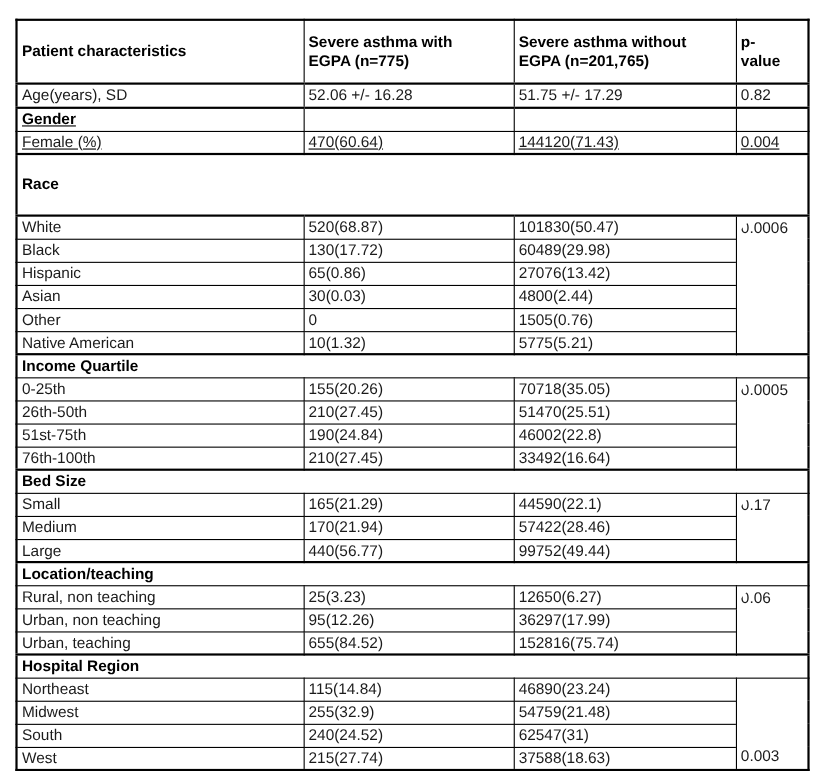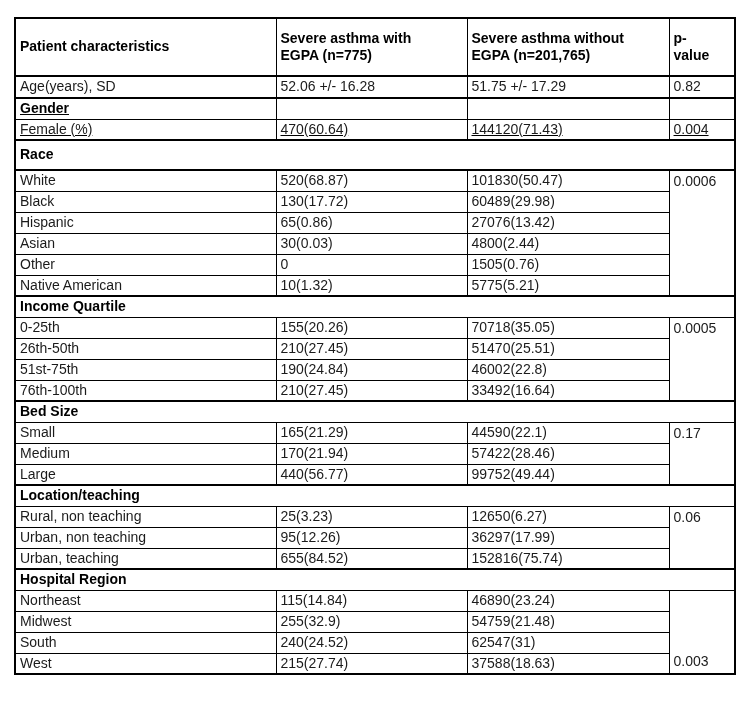--- a/index.html
+++ b/index.html
@@ -36,25 +36,25 @@
     color: #000;
     white-space: pre-line;
   }
   td.section {
     font-weight: bold;
     color: #000;
   }
   tr.r-head   { height: 58px; margin-top: 20px; }
   tr.r-age    { height: 22px; }
   tr.r-sm     { height: 20px; text-decoration: underline; }
-  tr.r-race   { height: 30px; }
+  tr.r-race   { height: 56px; }
   tr.r-data   { height: 21px; }
   tr.sec-top td, tr.sec-top th { border-top: 2px solid #000; }
   tr.r-head th { border-bottom: 2px solid #000; }
-  td.pa-top    { vertical-align: top; padding-top: 2px; }
+  td.pa-top    { vertical-align: top; padding-top: 2px; border-radius: 25px; }
   td.pa-bottom { vertical-align: bottom; padding-bottom: 3px; }
 </style>
 </head>
 <body>
 
 <div class="table-wrap">
   <table class="char-table">
     <colgroup>
       <col style="width:261px">
       <col style="width:191px">

